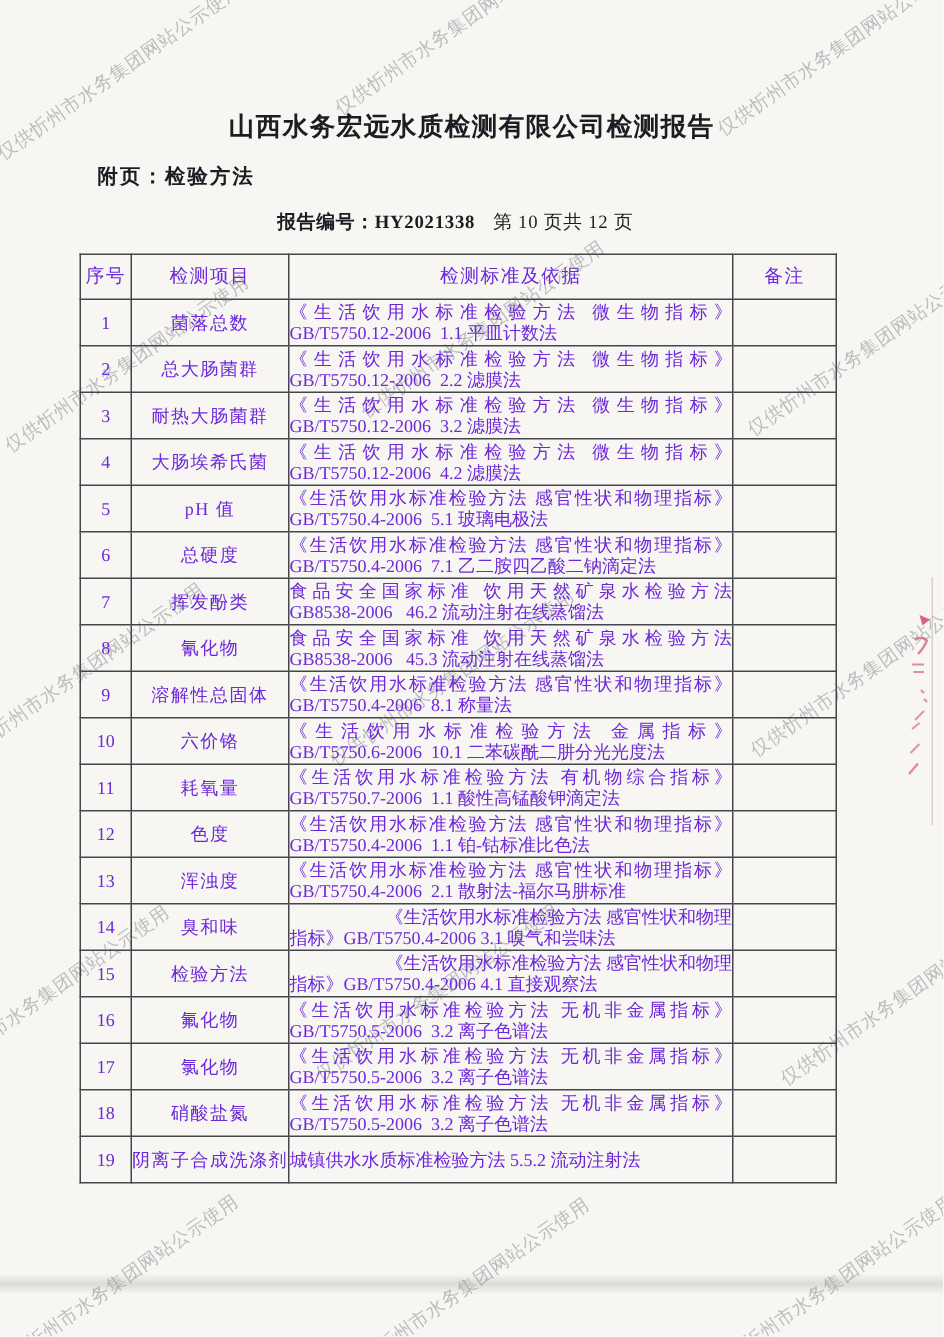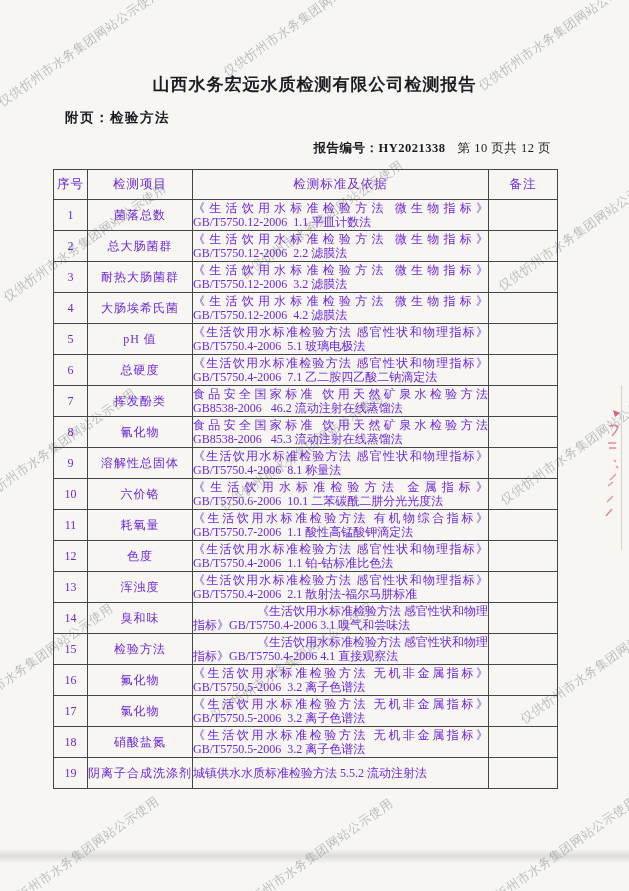--- a/index.html
+++ b/index.html
@@ -34,21 +34,21 @@
   }
   .subtitle{
     position:absolute;left:55px;top:109px;
     font-family:"Liberation Sans","DejaVu Sans",sans-serif;
     font-size:13.5px;font-weight:bold;letter-spacing:1.5px;
     color:#1c1d22;
     margin-left:10px;
   }
   .meta-row{
     position:absolute;left:56px;right:78px;top:140px;
-    display:flex;justify-content:flex-end;align-items:baseline;
+    display:flex;justify-content:center;align-items:baseline;
     font-size:12.5px;font-weight:bold;color:#1c1d22;
     letter-spacing:0.5px;
   }
   .meta-row .page-info{font-weight:normal;margin-left:12px;}
   
   table.methods{
     position:absolute;left:53px;top:169px;
     width:504px;
     border-collapse:collapse;table-layout:fixed;
     background:transparent;

